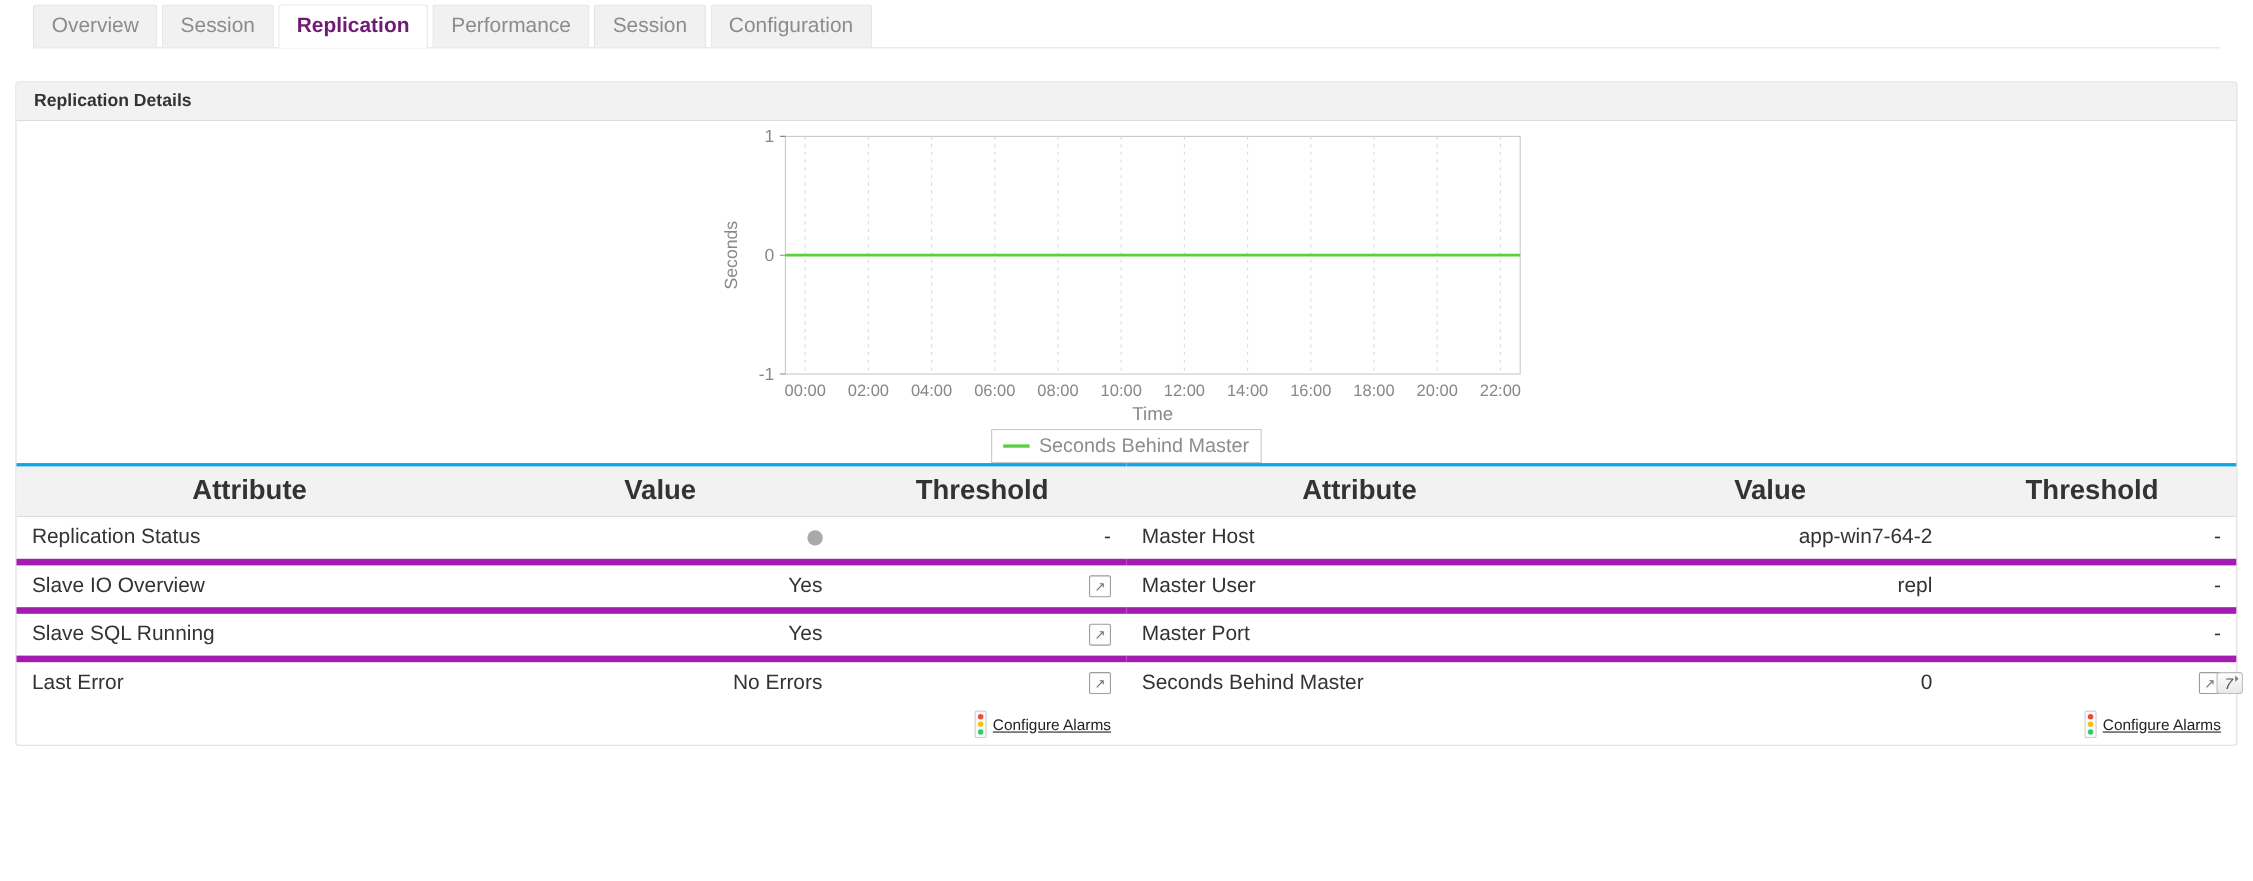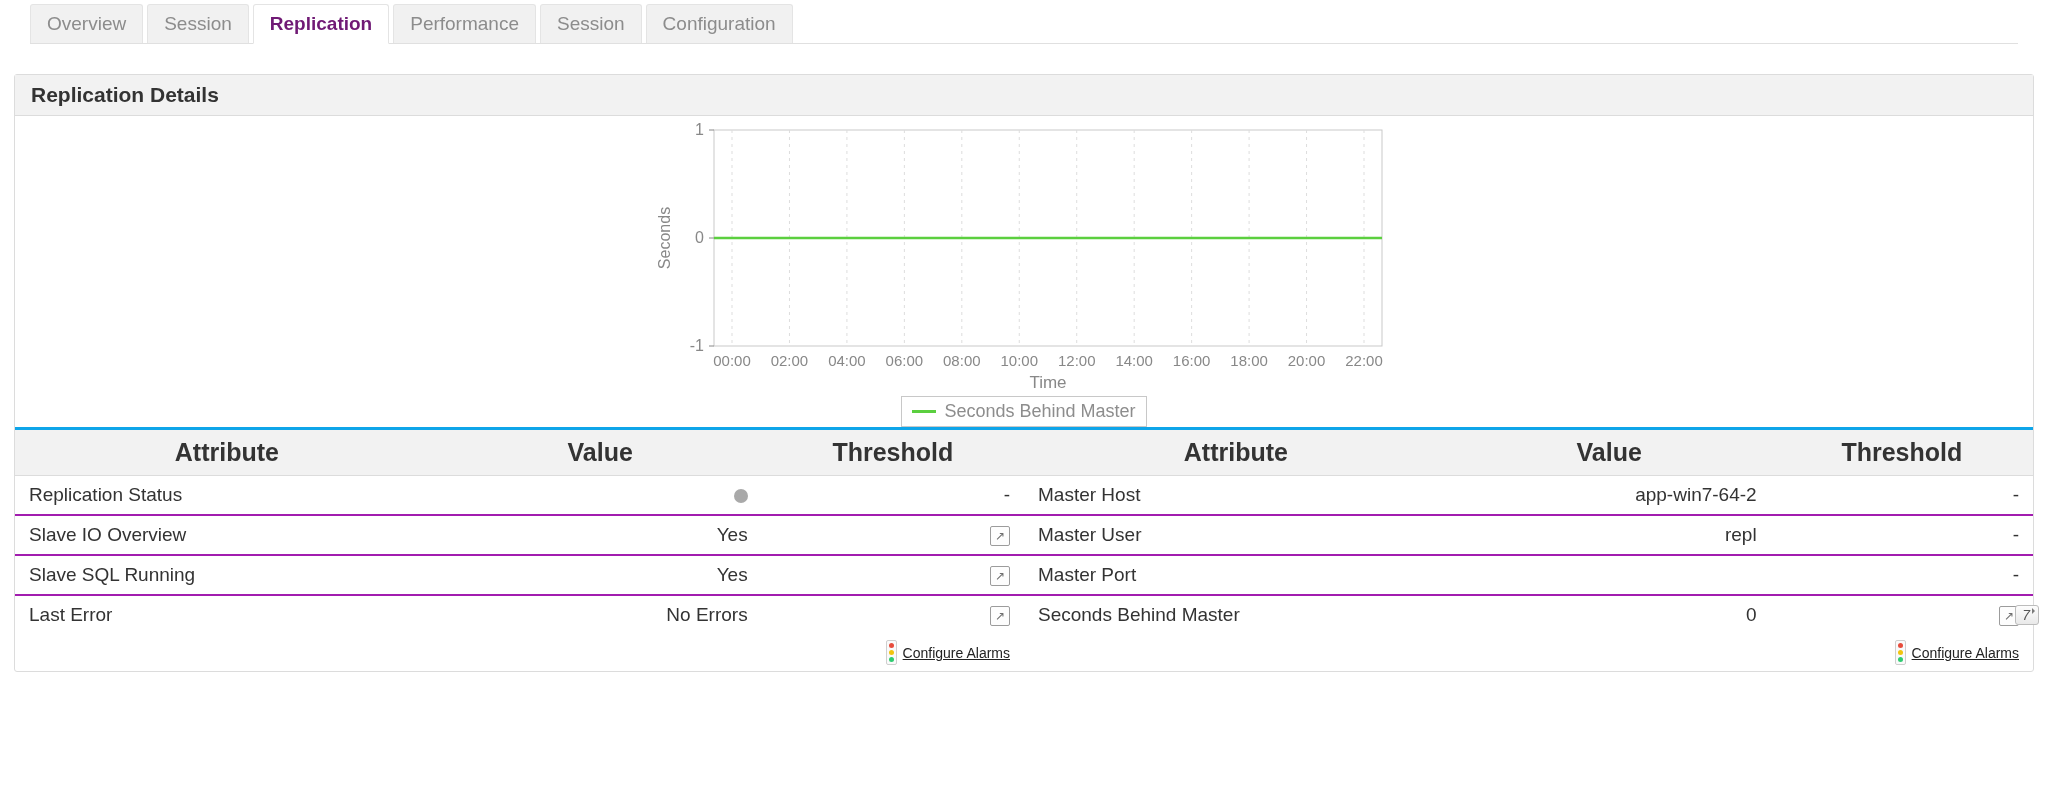--- a/index.html
+++ b/index.html
@@ -49,21 +49,21 @@
     border-radius: 3px;
     margin-top: 30px;
     margin-left: 4px;
     margin-right: 4px;
   }
   .panel-header {
     background: #f2f2f2;
     border-bottom: 1px solid #dcdcdc;
     padding: 8px 16px;
     font-weight: 700;
-    font-size: 21px;
+    font-size: 16px;
   }
 
   
   .chart-wrap {
     display: flex;
     flex-direction: column;
     align-items: center;
     padding: 6px 0 0 0;
   }
   .legend-box {
@@ -109,21 +109,21 @@
   }
   .c-attr  { flex: 0 0 42%; text-align: left; }
   .c-value { flex: 0 0 32%; text-align: right; }
   .c-thr   { flex: 1 1 26%; text-align: right; position: relative; padding-right: 22px; }
   .thead .c-attr  { text-align: center; }
   .thead .c-value { text-align: center; }
   .thead .c-thr   { text-align: center; }
 
   .trow {
     display: flex;
-    border-bottom: 2px solid #a21caf;
+    border-bottom: 6px solid #a21caf;
     font-size: 19px;
     color: #333;
     align-items: center;
   }
   .trow:last-of-type { border-bottom: none; }
 
   .dot-gray {
     display: inline-block;
     width: 14px;
     height: 14px;

